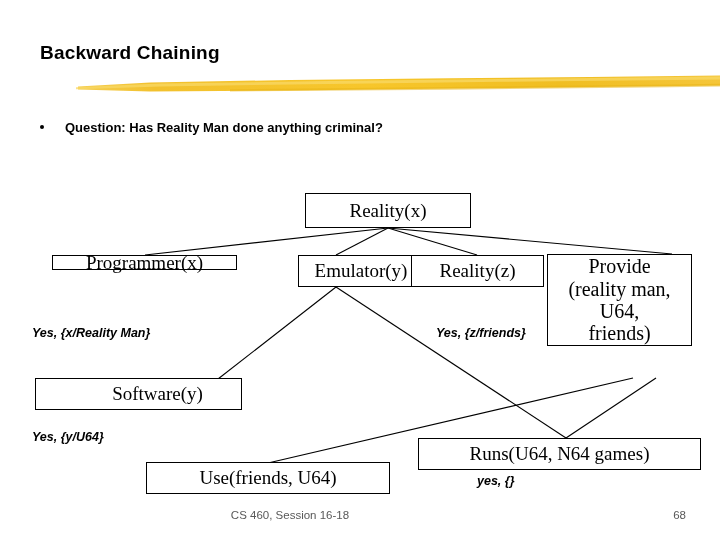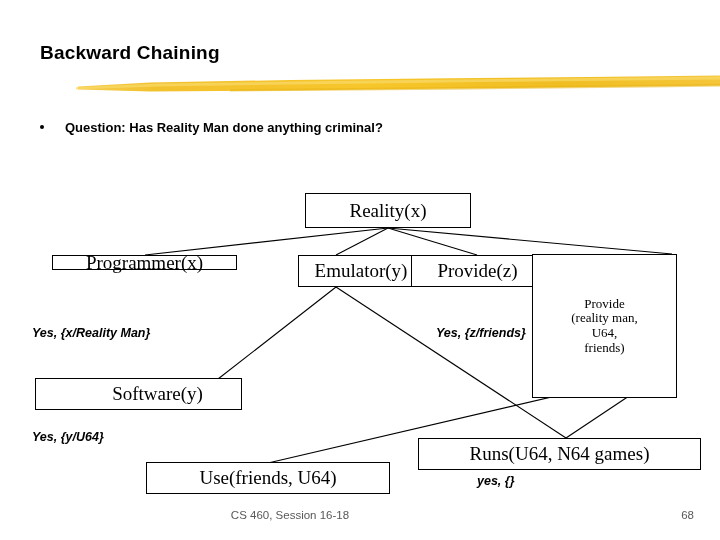--- a/index.html
+++ b/index.html
@@ -93,22 +93,22 @@
     font-style: italic;
     font-weight: bold;
     color: #000000;
     white-space: nowrap;
   }
   
   #node-criminal   { left: 305px; top: 193px; width: 166px; height: 35px; }
   #node-programmer { left: 52px;  top: 255px; width: 185px; height: 15px; }
   #node-emulator   { left: 274px; top: 255px; width: 126px; height: 32px; margin-left: 24px; }
   #node-people     { left: 411px; top: 255px; width: 133px; height: 32px; }
-  #node-provide    { left: 532px; top: 254px; width: 145px; height: 144px;
-                     font-size: 13px; }
+  #node-provide    { left: 547px; top: 254px; width: 145px; height: 92px;
+                     font-size: 20px; }
   #node-software   { left: 35px;  top: 378px; width: 207px; height: 32px; padding-left: 38px; }
   #node-use        { left: 146px; top: 462px; width: 244px; height: 32px; text-align: right; }
   #node-runs       { left: 418px; top: 438px; width: 283px; height: 32px; }
   
   #anno-x       { left: 32px;  top: 326px; }
   #anno-z       { left: 420px; top: 326px; margin-left: 16px; }
   #anno-y       { left: 32px;  top: 430px; }
   #anno-empty   { left: 477px; top: 474px; }
   
   #footer-center {
@@ -116,21 +116,21 @@
     left: 0;
     top: 509px;
     width: 580px;
     text-align: center;
     font-family: "Liberation Sans", sans-serif;
     font-size: 11.5px;
     color: #595959;
   }
   #footer-page {
     position: absolute;
-    right: 26px;
+    right: 34px;
     top: 509px;
     font-family: "Liberation Sans", sans-serif;
     font-size: 11.5px;
     color: #595959;
   }
 </style>
 </head>
 <body>
 
 <div id="slide">
@@ -172,21 +172,21 @@
       <line x1="336" y1="287" x2="566" y2="438"></line>
 
       <line x1="633" y1="378" x2="268" y2="463"></line>
       <line x1="656" y1="378" x2="566" y2="438"></line>
     </g>
   </svg>
 
   <div class="node" id="node-criminal">Reality(x)</div>
   <div class="node" id="node-programmer">Programmer(x)</div>
   <div class="node" id="node-emulator">Emulator(y)</div>
-  <div class="node" id="node-people">Provide(z)</div>
+  <div class="node" id="node-people">Reality(z)</div>
   <div class="node" id="node-provide">Provide
 (reality man,
 U64,
 friends)</div>
   <div class="node" id="node-software">Software(y)</div>
   <div class="node" id="node-use">Use(friends, U64)</div>
   <div class="node" id="node-runs">Runs(U64, N64 games)</div>
 
   <div class="anno" id="anno-x">Yes, {x/Reality Man}</div>
   <div class="anno" id="anno-z">Yes, {z/friends}</div>

